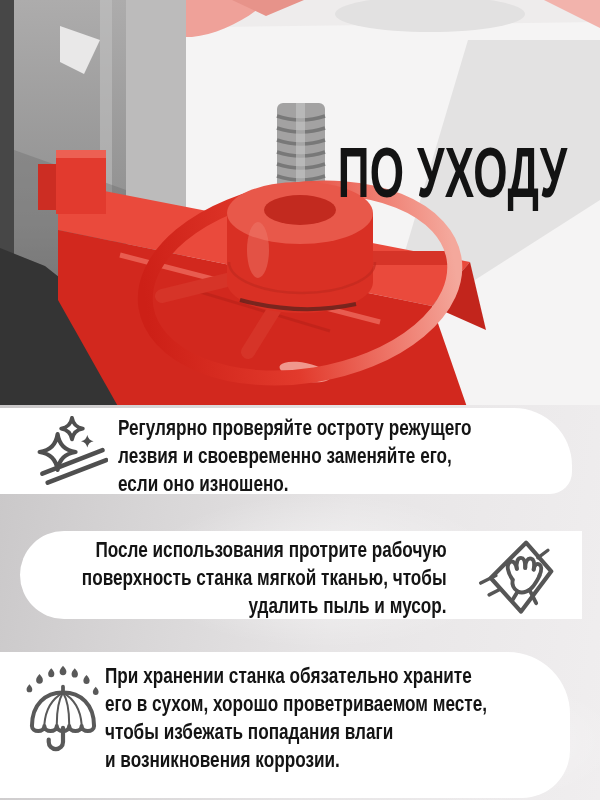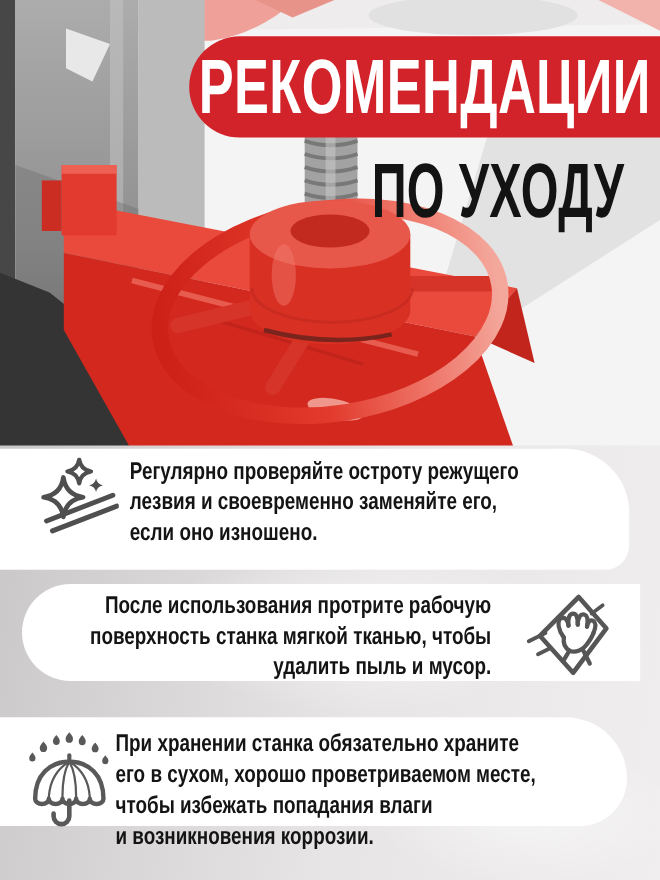--- a/index.html
+++ b/index.html
@@ -31,23 +31,23 @@
     white-space:nowrap;transform:scaleX(.68);letter-spacing:.5px;
   }
   .subtitle{
     position:absolute;top:133px;right:33px;
     color:#131313;font-weight:bold;font-size:70px;line-height:1.15;
     white-space:nowrap;transform:scaleX(.63);transform-origin:right center;
     letter-spacing:.5px;
   }
   
   .card{position:absolute;background:var(--card-bg,#ffffff);}
-  .card-1{left:0;top:408px;width:572px;height:110px;border-radius:0 58px 22px 0;}
+  .card-1{left:0;top:408px;width:572px;height:86px;border-radius:0 58px 22px 0;}
   .card-2{left:20px;top:531px;width:562px;height:88px;border-radius:46px 0 0 46px;}
-  .card-3{left:0;top:652px;width:570px;height:99px;border-radius:0 62px 48px 0;}
+  .card-3{left:0;top:652px;width:570px;height:146px;border-radius:0 62px 48px 0;}
   .card-text{
     position:absolute;font-weight:bold;font-size:22px;line-height:28px;
     color:var(--text-dark,#141414);
   }
   .card-text div{white-space:nowrap;}
   .card-1 .card-text{left:118px;top:6px;transform:scaleX(.78);transform-origin:left top;}
   .card-2 .card-text{right:135px;top:5px;text-align:right;transform:scaleX(.78);transform-origin:right top;}
   .card-3 .card-text{left:105px;top:10px;transform:scaleX(.78);transform-origin:left top;}
   .icon-box{position:absolute;}
   .card-1 .icon-box{left:36px;top:8px;width:72px;height:72px;}
@@ -127,23 +127,20 @@
       <path d="M229,262 a73,31 0 0 0 146,0" stroke="#c22a1f" stroke-width="2.5" fill="none" opacity=".7"></path>
       <ellipse cx="300" cy="213" rx="73" ry="31" fill="#e8584a"></ellipse>
       <ellipse cx="300" cy="210" rx="36" ry="15" fill="#c22a1f"></ellipse>
       <ellipse cx="258" cy="250" rx="11" ry="28" fill="#ef7c6e" opacity=".45"></ellipse>
       <path d="M240,300 Q300,316 356,304" stroke="#58221c" stroke-width="4" fill="none" opacity=".75"></path>
     </svg>
   </div>
 
   <div class="bg-lower"></div>
 
-  <div class="banner">
-    <div class="title">РЕКОМЕНДАЦИИ</div>
-  </div>
   <div class="subtitle">ПО УХОДУ</div>
 
   <div class="card card-1">
     <div class="icon-box">
       <svg width="72" height="72" viewBox="0 0 80 80">
         <g stroke="#4f4f4f" fill="none" stroke-linejoin="round">
           <path d="M24,20 Q26.5,37.5 44,40 Q26.5,42.5 24,60 Q21.5,42.5 4,40 Q21.5,37.5 24,20 Z" stroke-width="4.6"></path>
           <path d="M40,2 Q41.7,12.3 52,14 Q41.7,15.7 40,26 Q38.3,15.7 28,14 Q38.3,12.3 40,2 Z" stroke-width="4.2"></path>
         </g>
         <path d="M57,21 Q58.2,26.8 64,28 Q58.2,29.2 57,35 Q55.8,29.2 50,28 Q55.8,26.8 57,21 Z" fill="#4f4f4f"></path>

